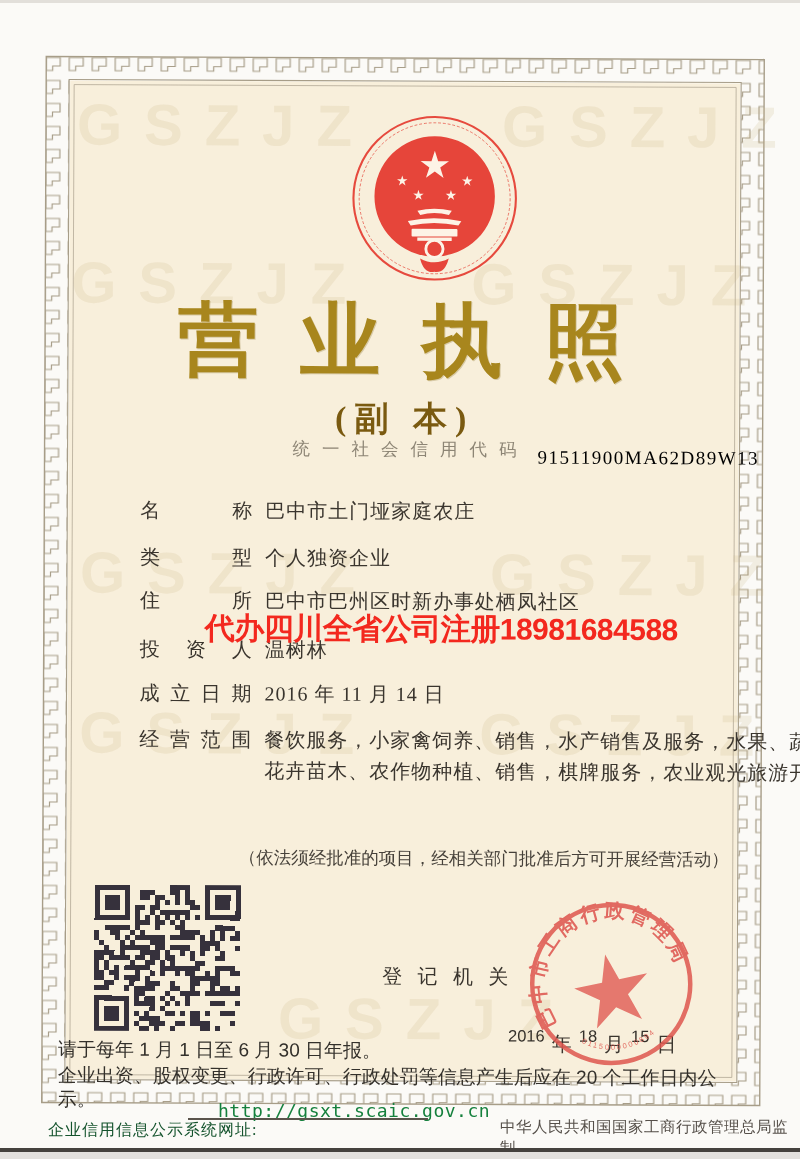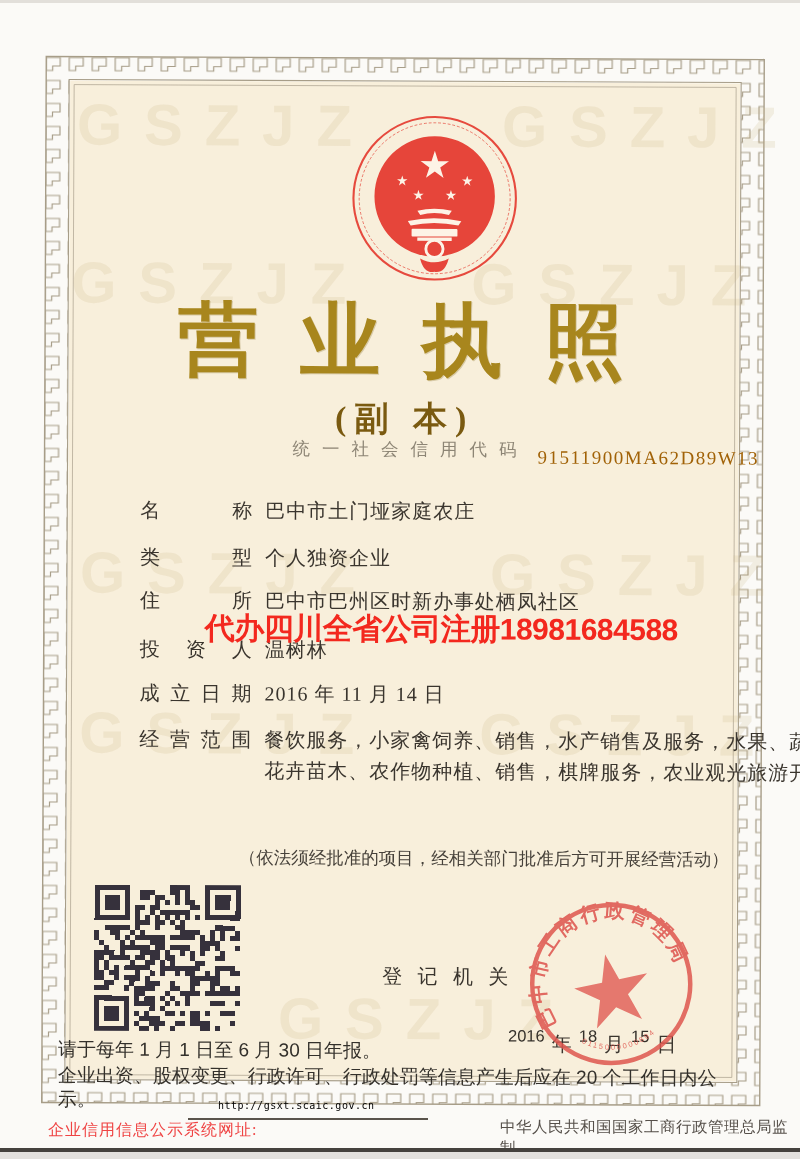--- a/index.html
+++ b/index.html
@@ -29,21 +29,21 @@
   }
   .subtitle {
     position:absolute; left:0; top:396px; width:800px; text-align:center;
     font-size:34px; font-weight:bold; color:#7a5a10; letter-spacing:8px; text-indent:8px;
   }
   .credit-label {
     position:absolute; left:292px; top:437px; font-size:17.5px; color:#8d8575;
     letter-spacing:12px; white-space:nowrap;
   }
   .credit-code {
-    position:absolute; left:537px; top:446px; font-size:19px; color:#a16207; letter-spacing:1.5px;
+    position:absolute; left:537px; top:446px; font-size:19px; color:#000000; letter-spacing:1.5px;
     white-space:nowrap;
   }
 
   .field-row { position:absolute; left:140px; width:600px; font-size:20px; color:#3a352e; }
   .field-label { position:absolute; left:0; top:0; width:112px; display:flex; justify-content:space-between; }
   .field-value { position:absolute; left:125px; top:0; width:470px; white-space:nowrap; letter-spacing:1px; }
   .scope-line2 { position:absolute; left:125px; top:31px; width:480px; white-space:nowrap; letter-spacing:1px; }
 
   .promo {
     position:absolute; left:205px; top:609px; font-family:"Liberation Sans",sans-serif;
@@ -72,25 +72,25 @@
 
   .stamp-wrap { position:absolute; left:518px; top:888px; width:190px; height:190px; transform:rotate(-12deg); opacity:0.85; z-index:7; }
 
   .notice { position:absolute; font-family:"Liberation Sans",sans-serif; font-size:19px; color:#33302b; white-space:nowrap; z-index:8; }
   .notice-1 { left:60px; top:1038px; }
   .notice-2 { left:60px; top:1064px; }
   .notice-3 { left:60px; top:1088px; }
 
   .url {
     position:absolute; left:218px; top:1100px; font-family:"DejaVu Sans Mono",monospace;
-    font-size:10px; color:#000000; letter-spacing:0.5px; z-index:9;
+    font-size:18px; color:#15803d; letter-spacing:0.5px; z-index:9;
   }
   .url-underline { position:absolute; left:188px; top:1118px; width:240px; height:1.5px; background:#5a544c; z-index:9; }
 
-  .footer-left { position:absolute; left:48px; top:1120px; font-size:16px; color:#ef4444; letter-spacing:1px; }
+  .footer-left { position:absolute; left:48px; top:1120px; font-size:16px; color:#14532d; letter-spacing:1px; }
   .footer-right { position:absolute; left:500px; top:1117px; font-size:15.5px; color:#56504a; letter-spacing:0.5px; }
 </style>
 </head>
 <body>
 
 <div class="page">
   <div class="scan-edge-top"></div>
 
   <div class="cert">
 

